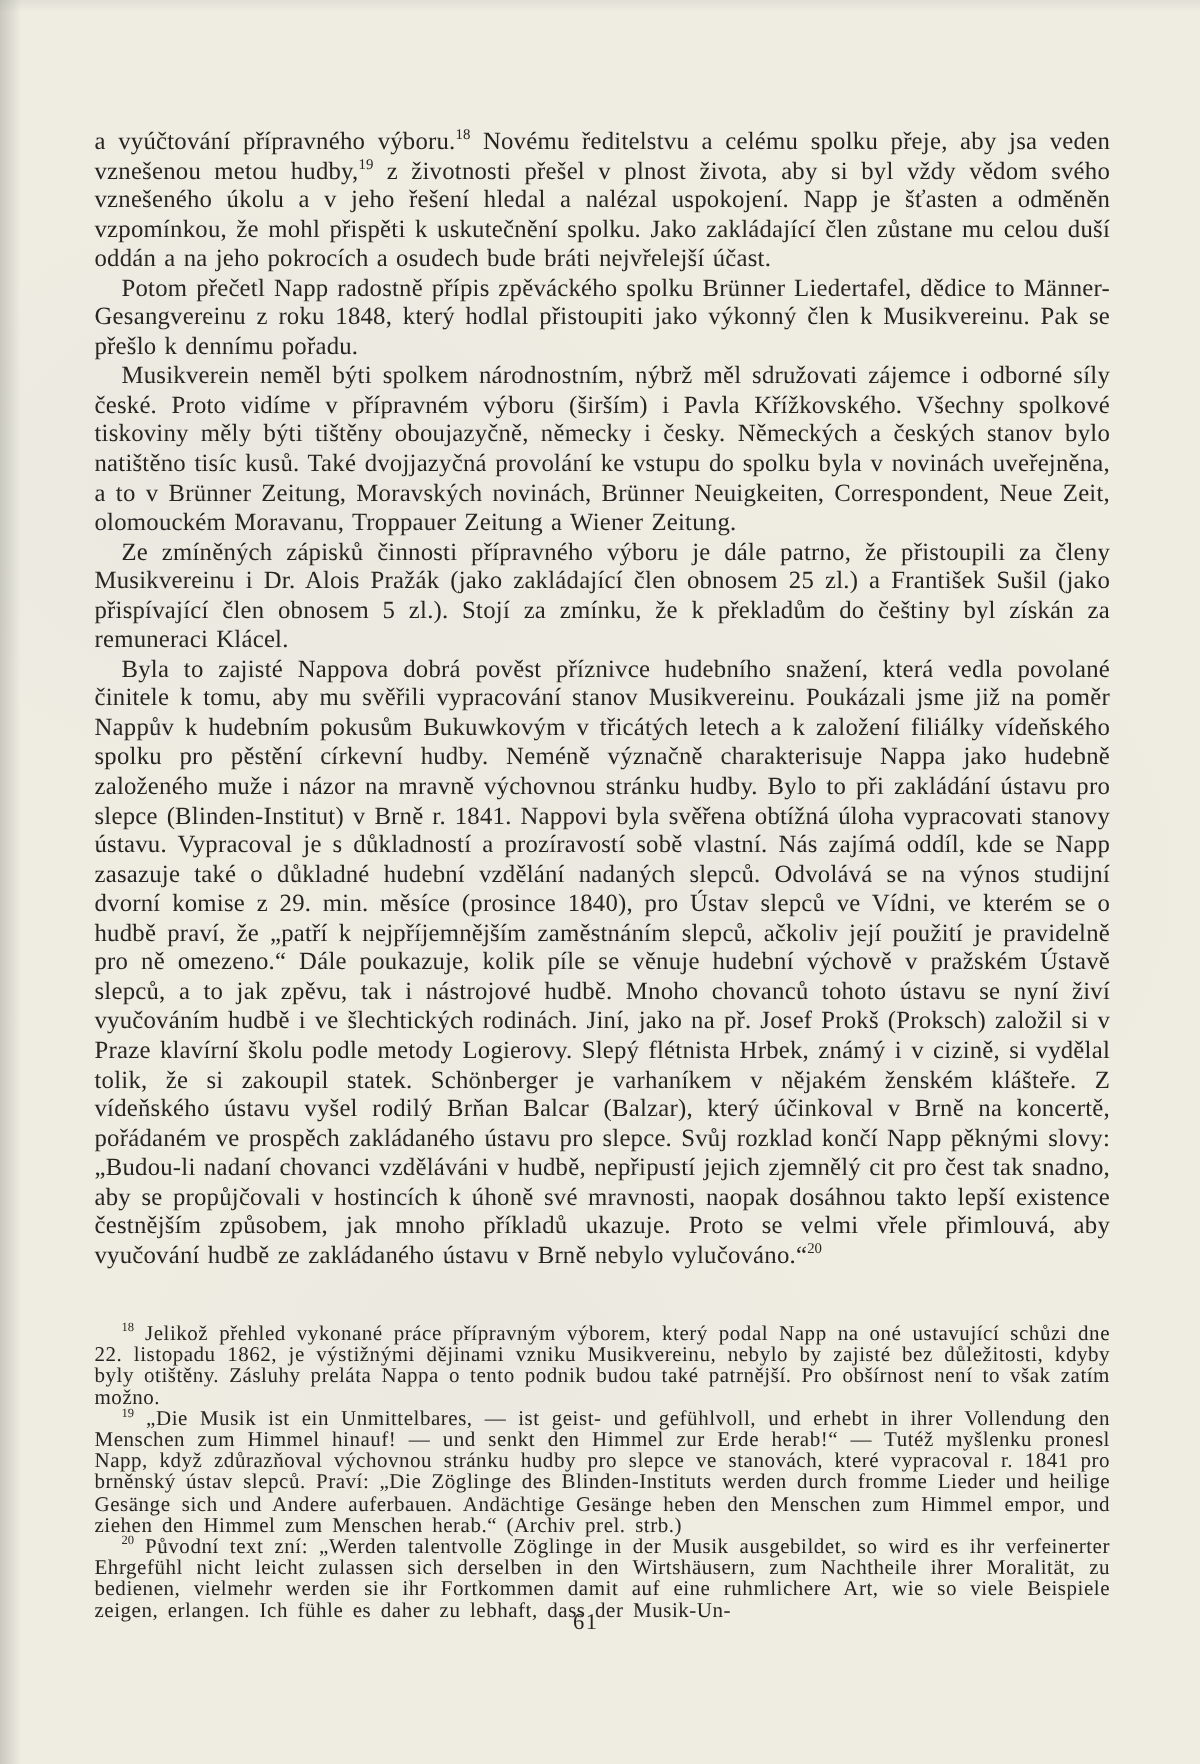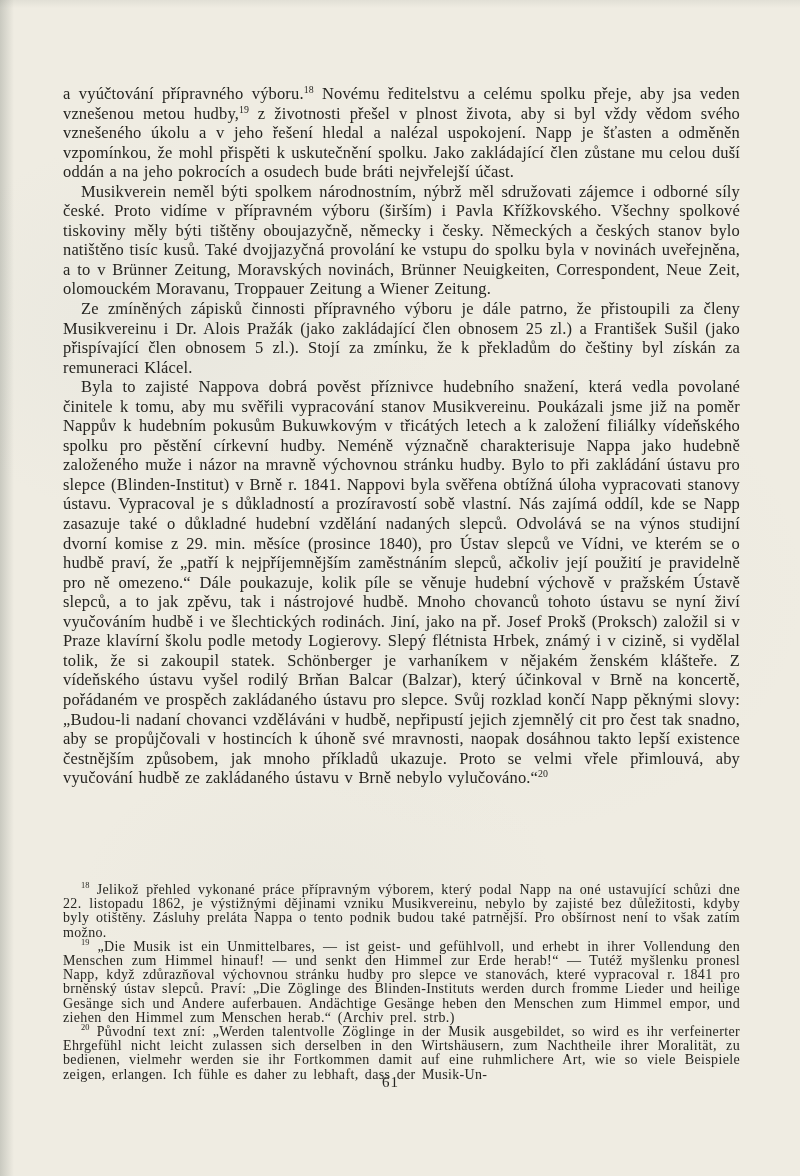--- a/index.html
+++ b/index.html
@@ -91,20 +91,21 @@
     font-size: 15px;
     letter-spacing: 1px;
   }
 </style>
 </head>
 <body>
 
 <div class="page">
   <div class="text-block">
       <p class="body-para"><span>a vyúčtování přípravného výboru.</span><sup>18</sup><span> Novému ředitelstvu a celému spolku přeje, aby jsa veden vznešenou metou hudby,</span><sup>19</sup><span> z životnosti přešel v plnost života, aby si byl vždy vědom svého vznešeného úkolu a v jeho řešení hledal a nalézal uspokojení. Napp je šťasten a odměněn vzpomínkou, že mohl přispěti k uskutečnění spolku. Jako zakládající člen zůstane mu celou duší oddán a na jeho pokrocích a osudech bude bráti nejvřelejší účast.</span></p>
+      <p class="body-para"><span>Potom přečetl Napp radostně přípis zpěváckého spolku Brünner Liedertafel, dědice to Männer-Gesangvereinu z roku 1848, který hodlal přistoupiti jako výkonný člen k Musikvereinu. Pak se přešlo k dennímu pořadu.</span></p>
       <p class="body-para"><span>Musikverein neměl býti spolkem národnostním, nýbrž měl sdružovati zájemce i odborné síly české. Proto vidíme v přípravném výboru (širším) i Pavla Křížkovského. Všechny spolkové tiskoviny měly býti tištěny oboujazyčně, německy i česky. Německých a českých stanov bylo natištěno tisíc kusů. Také dvojjazyčná provolání ke vstupu do spolku byla v novinách uveřejněna, a to v Brünner Zeitung, Moravských novinách, Brünner Neuigkeiten, Correspondent, Neue Zeit, olomouckém Moravanu, Troppauer Zeitung a Wiener Zeitung.</span></p>
       <p class="body-para"><span>Ze zmíněných zápisků činnosti přípravného výboru je dále patrno, že přistoupili za členy Musikvereinu i Dr. Alois </span><span class="it">Pražák</span><span> (jako zakládající člen obnosem 25 zl.) a František </span><span class="it">Sušil</span><span> (jako přispívající člen obnosem 5 zl.). Stojí za zmínku, že k překladům do češtiny byl získán za remuneraci Klácel.</span></p>
       <p class="body-para"><span>Byla to zajisté Nappova dobrá pověst příznivce hudebního snažení, která vedla povolané činitele k tomu, aby mu svěřili vypracování stanov Musikvereinu. Poukázali jsme již na poměr Nappův k hudebním pokusům Bukuwkovým v třicátých letech a k založení filiálky vídeňského spolku pro pěstění církevní hudby. Neméně význačně charakterisuje Nappa jako hudebně založeného muže i názor na mravně výchovnou stránku hudby. Bylo to při zakládání </span><span class="it">ústavu pro slepce</span><span> (Blinden-Institut) v Brně r. 1841. Nappovi byla svěřena obtížná úloha vypracovati stanovy ústavu. Vypracoval je s důkladností a prozíravostí sobě vlastní. Nás zajímá oddíl, kde se Napp zasazuje také o důkladné hudební vzdělání nadaných slepců. Odvolává se na výnos studijní dvorní komise z 29. min. měsíce (prosince 1840), pro Ústav slepců ve Vídni, ve kterém se o hudbě praví, že „patří k nejpříjemnějším zaměstnáním slepců, ačkoliv její použití je pravidelně pro ně omezeno.“ Dále poukazuje, kolik píle se věnuje hudební výchově v </span><span class="it">pražském</span><span> Ústavě slepců, a to jak zpěvu, tak i nástrojové hudbě. Mnoho chovanců tohoto ústavu se nyní živí vyučováním hudbě i ve šlechtických rodinách. Jiní, jako na př. Josef </span><span class="it">Prokš</span><span> (Proksch) založil si v Praze klavírní školu podle metody Logierovy. Slepý flétnista </span><span class="it">Hrbek</span><span>, známý i v cizině, si vydělal tolik, že si zakoupil statek. </span><span class="it">Schönberger</span><span> je varhaníkem v nějakém ženském klášteře. Z vídeňského ústavu vyšel rodilý Brňan </span><span class="it">Balcar</span><span> (Balzar), který účinkoval v Brně na koncertě, pořádaném ve prospěch zakládaného ústavu pro slepce. Svůj rozklad končí Napp pěknými slovy: „Budou-li nadaní chovanci vzděláváni v hudbě, nepřipustí jejich zjemnělý cit pro čest tak snadno, aby se propůjčovali v hostincích k úhoně své mravnosti, naopak dosáhnou takto lepší existence čestnějším způsobem, jak mnoho příkladů ukazuje. Proto se velmi vřele přimlouvá, aby vyučování hudbě ze zakládaného ústavu v Brně nebylo vylučováno.“</span><sup>20</sup></p>
     </div>
 
   <div class="footnotes">
       <p class="footnote"><sup>18</sup><span> Jelikož přehled vykonané práce přípravným výborem, který podal Napp na oné ustavující schůzi dne 22. listopadu 1862, je výstižnými dějinami vzniku Musikvereinu, nebylo by zajisté bez důležitosti, kdyby byly otištěny. Zásluhy preláta Nappa o tento podnik budou také patrnější. Pro obšírnost není to však zatím možno.</span></p>
       <p class="footnote"><sup>19</sup><span> „Die Musik ist ein Unmittelbares, — ist geist- und gefühlvoll, und erhebt in ihrer Vollendung den Menschen zum Himmel hinauf! — und senkt den Himmel zur Erde herab!“ — Tutéž myšlenku pronesl Napp, když zdůrazňoval výchovnou stránku hudby pro slepce ve stanovách, které vypracoval r. 1841 pro brněnský ústav slepců. Praví: „Die Zöglinge des Blinden-Instituts werden durch fromme Lieder und heilige Gesänge sich und Andere auferbauen. Andächtige Gesänge heben den Menschen zum Himmel empor, und ziehen den Himmel zum Menschen herab.“ (Archiv prel. strb.)</span></p>
       <p class="footnote"><sup>20</sup><span> Původní text zní: „Werden talentvolle Zöglinge in der Musik ausgebildet, so wird es ihr verfeinerter Ehrgefühl nicht leicht zulassen sich derselben in den Wirtshäusern, zum Nachtheile ihrer Moralität, zu bedienen, vielmehr werden sie ihr Fortkommen damit auf eine ruhmlichere Art, wie so viele Beispiele zeigen, erlangen. Ich fühle es daher zu lebhaft, dass der Musik-Un-</span></p>
     </div>

